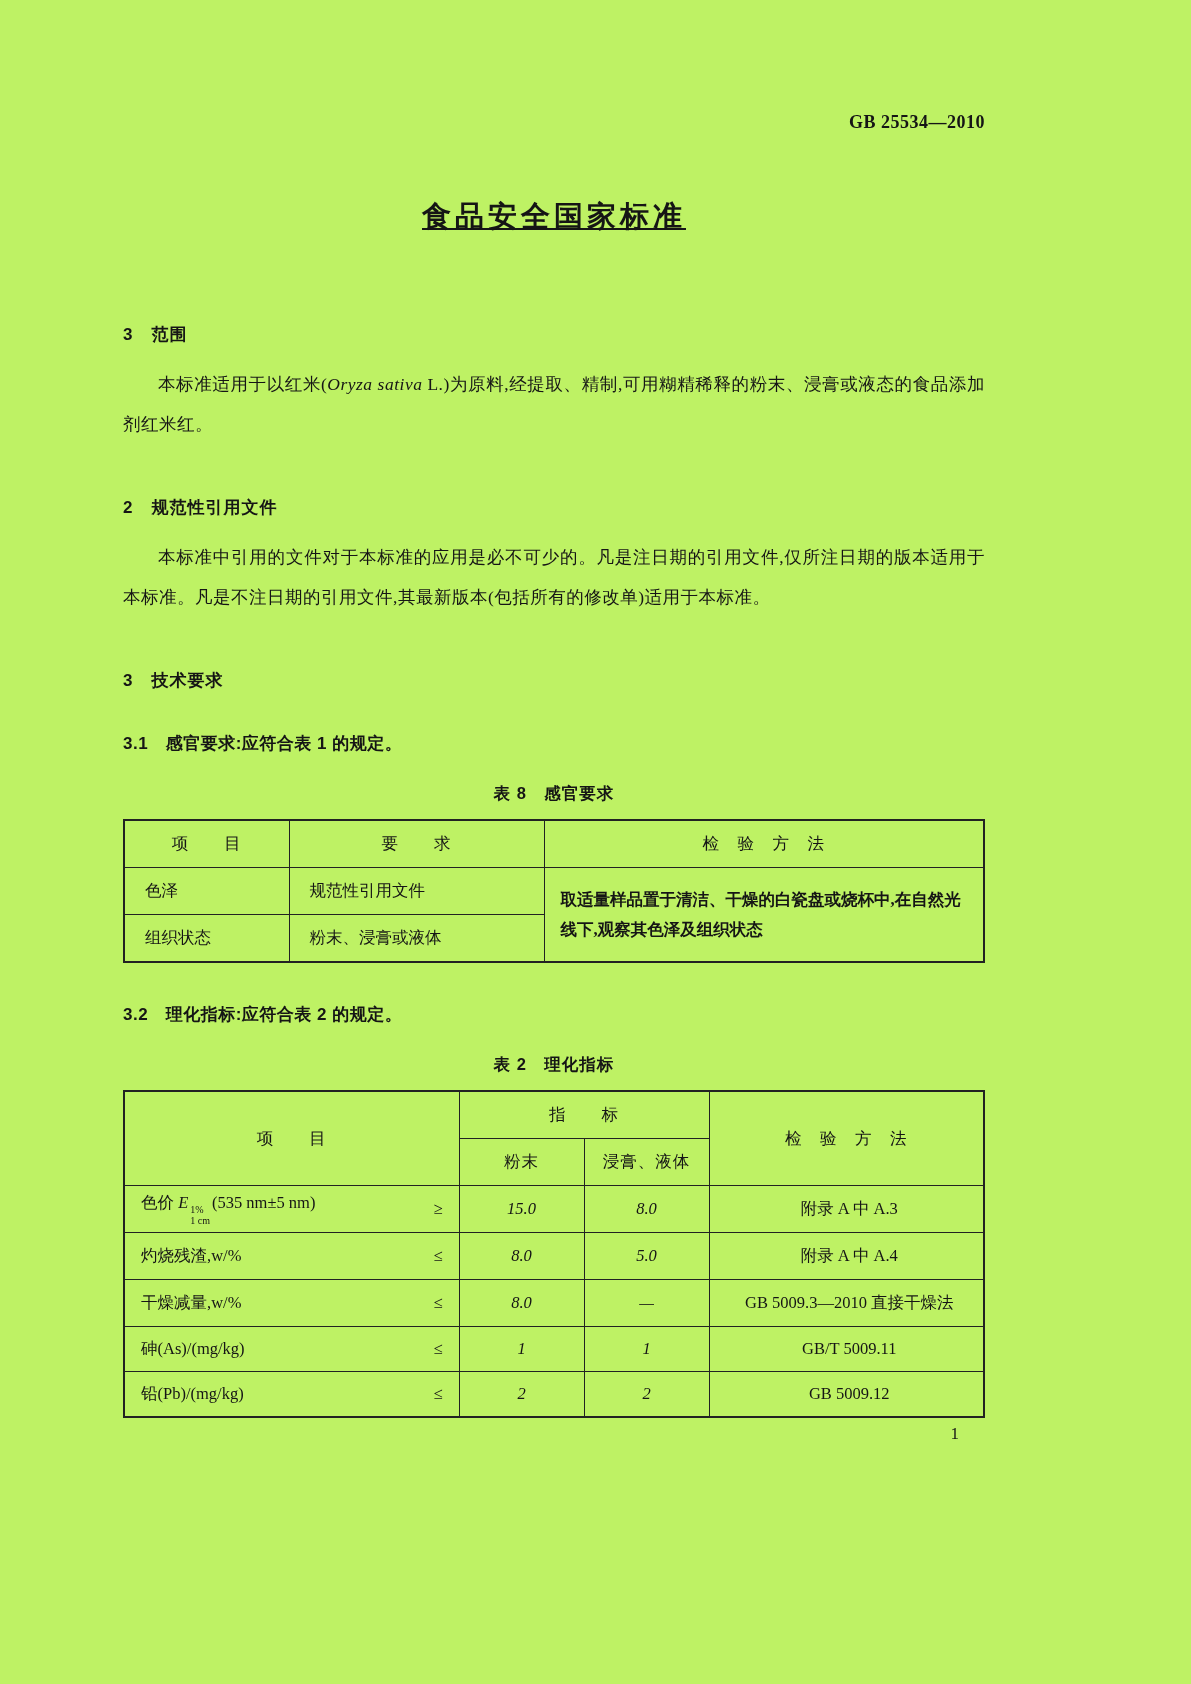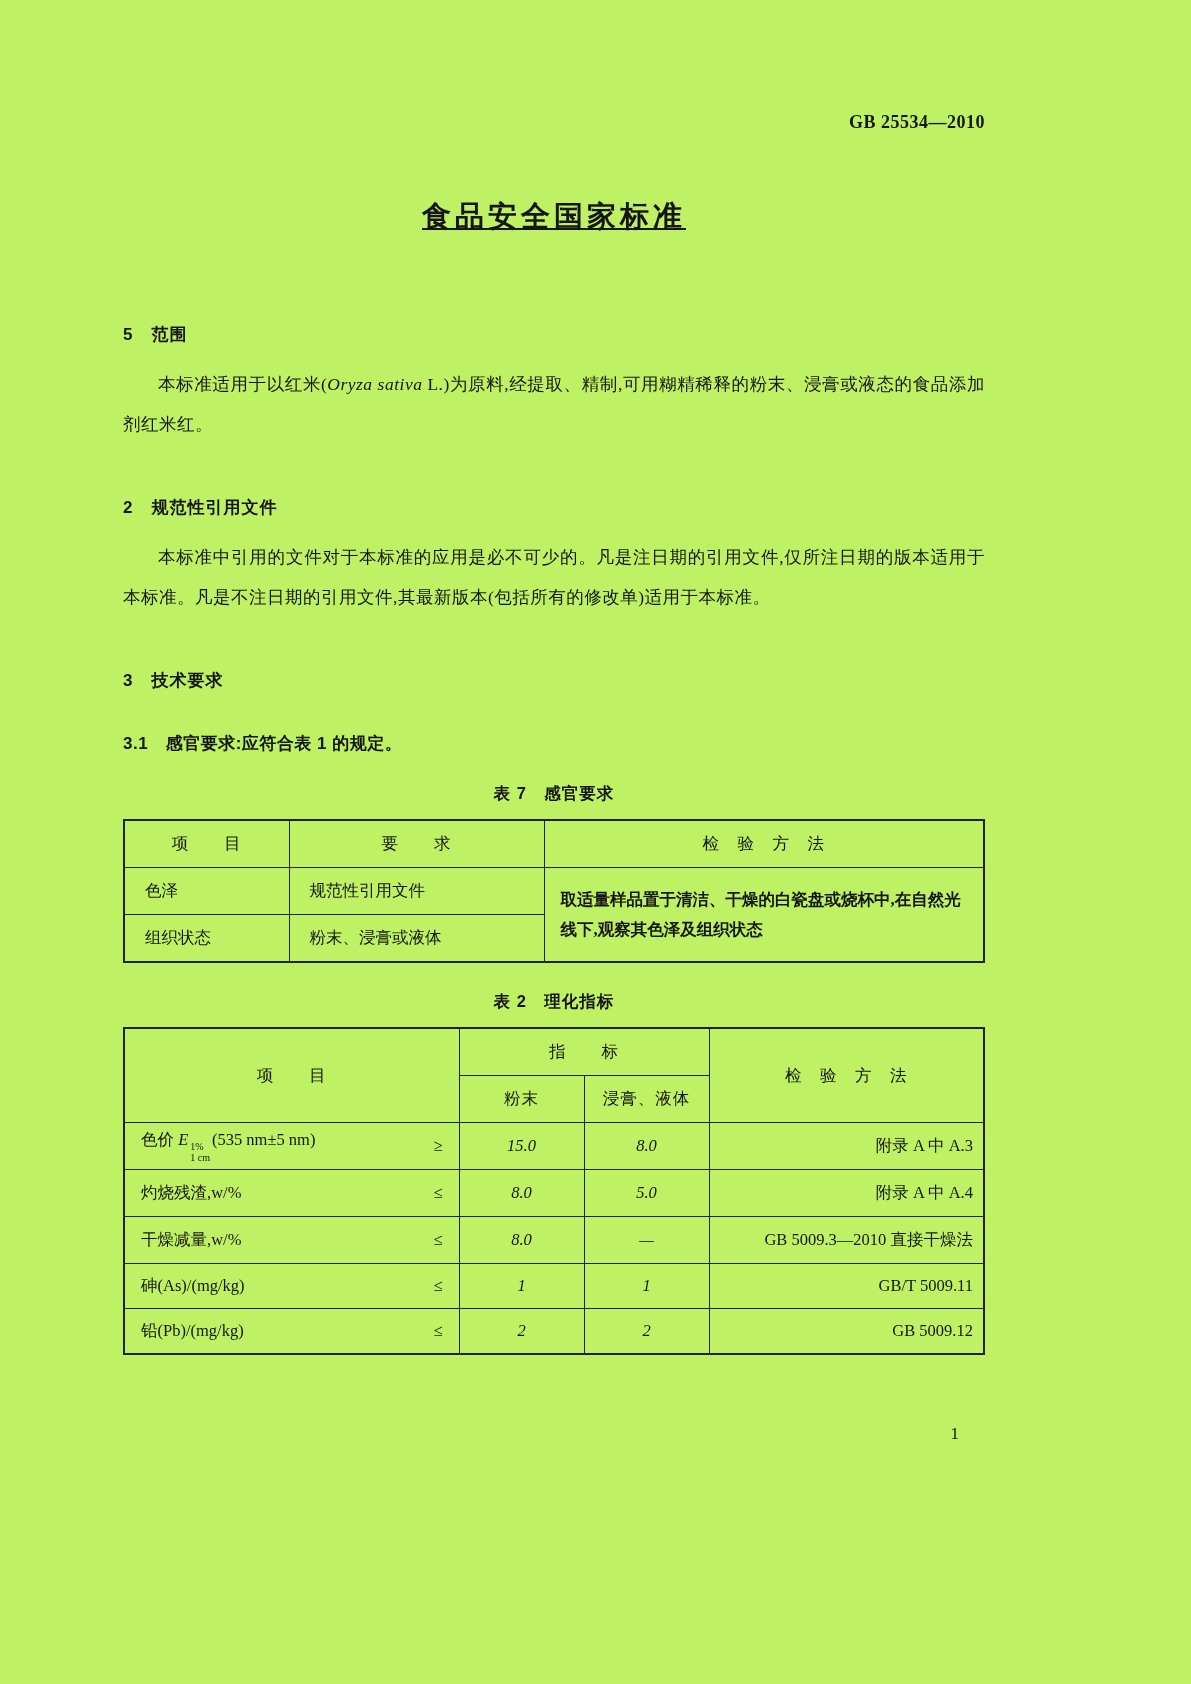--- a/index.html
+++ b/index.html
@@ -62,21 +62,21 @@
   .t1 td { height: 42px; }
   .t1 td.left { text-align: left; padding-left: 20px; }
   .t1 td.method { text-align: left; padding: 8px 16px; line-height: 30px; vertical-align: middle; font-weight: bold; }
 
   
   .t2 th { height: 38px; }
   .t2 td { height: 42px; }
   .t2 td.item { text-align: center; padding: 4px 16px; }
   .t2 .cellflex { display: flex; justify-content: space-between; align-items: center; width: 100%; }
   .t2 td.val { text-align: center; font-style: italic; }
-  .t2 td.method { text-align: right; padding-left: 16px; }
+  .t2 td.method { text-align: center; padding-left: 16px; }
   .sym { padding-left: 8px; }
 
   .stack {
     display: inline-flex; flex-direction: column; align-items: flex-start;
     font-size: 10px; line-height: 1.05; margin: 0 2px; vertical-align: -5px;
   }
 
   .page-num {
     position: absolute; top: 1424px; right: 232px; font-size: 17px;
   }
@@ -84,31 +84,31 @@
 </head>
 <body>
 
 <div class="page">
   <div class="content">
 
     <div class="doc-number">GB 25534—2010</div>
 
     <div class="title">食品安全国家标准</div>
 
-    <h3 class="sec-heading mt-sec1">5　范围</h3>
+    <h3 class="sec-heading mt-sec1">3　范围</h3>
     <p class="body"><span>本标准适用于以红米(</span><i>Oryza sativa</i><span> L.)为原料,经提取、精制,可用糊精稀释的粉末、浸膏或液态的食品添加剂红米红。</span></p>
 
     <h3 class="sec-heading mt-sec">2　规范性引用文件</h3>
     <p class="body">本标准中引用的文件对于本标准的应用是必不可少的。凡是注日期的引用文件,仅所注日期的版本适用于本标准。凡是不注日期的引用文件,其最新版本(包括所有的修改单)适用于本标准。</p>
 
     <h3 class="sec-heading mt-sec">3　技术要求</h3>
 
     <div class="sub-heading">3.1　感官要求:应符合表 1 的规定。</div>
 
-    <div class="tcaption">表 7　感官要求</div>
+    <div class="tcaption">表 8　感官要求</div>
     <table class="t t1">
       <colgroup>
           <col style="width:165px">
           <col style="width:255px">
           <col>
         </colgroup>
       <tbody>
         <tr>
           <th>项　　目</th>
           <th>要　　求</th>
@@ -119,20 +119,21 @@
           <td class="left">规范性引用文件</td>
           <td class="method" rowspan="2">取适量样品置于清洁、干燥的白瓷盘或烧杯中,在自然光线下,观察其色泽及组织状态</td>
         </tr>
         <tr>
           <td class="left">组织状态</td>
           <td class="left">粉末、浸膏或液体</td>
         </tr>
       </tbody>
     </table>
 
+    <div class="sub-heading">3.2　理化指标:应符合表 2 的规定。</div>
 
     <div class="tcaption">表 2　理化指标</div>
     <table class="t t2">
       <colgroup>
           <col style="width:335px">
           <col style="width:125px">
           <col style="width:125px">
           <col>
         </colgroup>
       <tbody>

